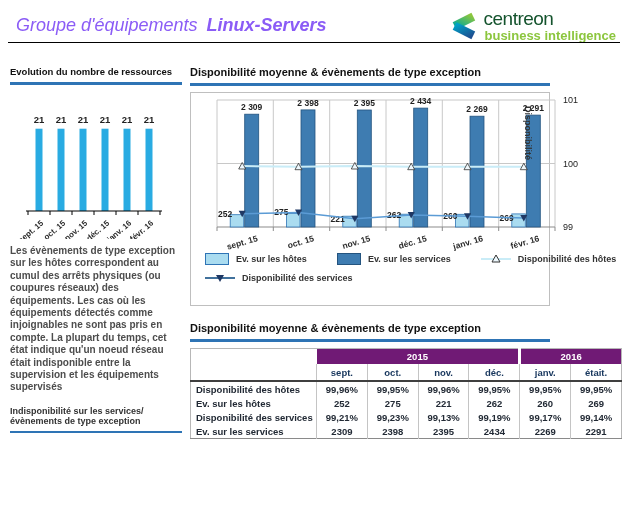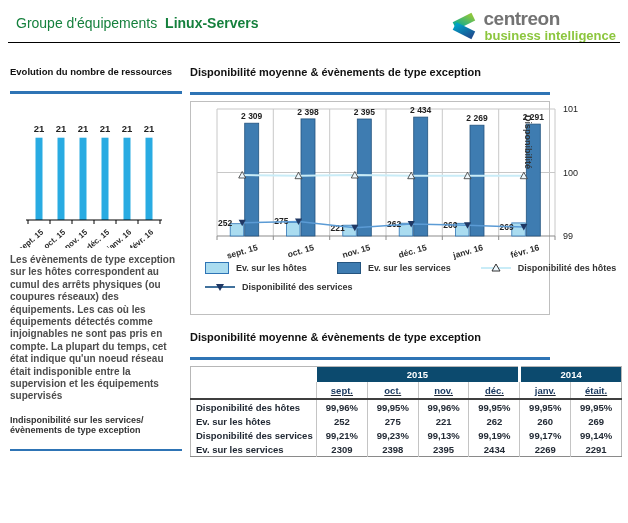--- a/index.html
+++ b/index.html
@@ -2,29 +2,29 @@
 <html><head>
 <meta charset="utf-8">
 <style>
   html,body{margin:0;padding:0;}
   body{
     width:628px;height:523px;position:relative;background:#fff;
     font-family:"Liberation Sans","DejaVu Sans",sans-serif;color:#222;
     overflow:hidden;
   }
   
-  .page-title{position:absolute;left:16px;top:15px;font-size:14px;color:#15803d;}
+  .page-title{position:absolute;left:16px;top:15px;font-size:18px;color:#8b5cf6;font-style:italic;}
   .page-title b{margin-left:4px;}
   .header-rule{position:absolute;left:8px;right:8px;top:42px;border-top:1.5px solid #000;}
   .logo{position:absolute;right:12px;top:9px;display:flex;align-items:center;gap:6px;}
   .logo-text{display:flex;flex-direction:column;line-height:1;}
-  .logo-brand{font-size:19px;font-weight:bold;color:#737373;letter-spacing:-0.5px;}
+  .logo-brand{font-size:19px;font-weight:normal;color:#14532d;letter-spacing:-0.5px;}
   .logo-tagline{font-size:13px;font-weight:bold;color:#8cc63e;margin-top:1px;padding-left:1px;}
   
-  .blue-title{margin:0;border-bottom:3px solid #2e74b5;padding-bottom:14px;color:#111;}
+  .blue-title{margin:0;border-bottom:3px solid #2e74b5;padding-bottom:5px;color:#111;}
   .side-title{font-size:9.5px;font-weight:bold;}
   .side-h{font-size:9px;font-weight:bold;color:#333;border-bottom:2.5px solid #2e74b5;}
   .main-h{font-size:11px;font-weight:bold;}
   
   .sidebar{position:absolute;left:10px;top:66px;width:172px;}
   .sidebar p{font-size:10px;font-weight:bold;color:#4d4d4d;line-height:1.24;margin:6px 0 12px;}
   #mini-chart{height:152px;margin-top:2px;}
   
   .main{position:absolute;left:190px;top:66px;width:360px;}
   .chart-box{position:relative;border:1px solid #bfbfbf;height:212px;margin-top:6px;background:#fff;}
@@ -34,26 +34,26 @@
   .legend-row{display:flex;gap:30px;margin-bottom:7px;align-items:center;}
   .legend-item{display:flex;align-items:center;gap:7px;white-space:nowrap;}
   svg text{font-family:"Liberation Sans","DejaVu Sans",sans-serif;}
   
   .tbl-wrap{margin-top:16px;}
   table{width:432px;border-collapse:collapse;table-layout:fixed;margin-top:6px;
     font-size:9.5px;font-weight:bold;color:#222a35;
     border:1px solid #b7b7b7;border-bottom:1.5px solid #8a8a8a;}
   col.lbl{width:126px;}
   th,td{padding:1px 3px;}
-  .year-row th{background:#0c4a6e;color:#fff;font-size:9.5px;padding:2px 0;}
+  .year-row th{background:#701a75;color:#fff;font-size:9.5px;padding:2px 0;}
   .year-row th.corner{background:#fff;}
   .year-row th.gap{border-left:3px solid #fff;}
   .month-row th{text-align:center;padding:2.5px 0;color:#17365d;border-left:1px solid #c4c4c4;}
   .month-row th:first-child{border-left:none;}
-  .month-row{border-bottom:2px solid #3f3f3f;text-decoration:underline;}
+  .month-row{border-bottom:2px solid #3f3f3f;}
   tbody td{text-align:center;border-left:1px solid #c4c4c4;padding:1.5px 2px;}
   tbody td.lbl{text-align:left;border-left:none;padding-left:5px;}
 </style>
 </head>
 <body>
 
 <div class="page-title">
   <span>Groupe d'équipements</span>
   <b>Linux-Servers</b>
 </div>
@@ -230,21 +230,21 @@
           <col>
           <col>
           <col>
           <col>
           <col>
         </colgroup>
       <thead>
           <tr class="year-row">
             <th class="corner"></th>
             <th colspan="4" class="">2015</th>
-            <th colspan="2" class="gap">2014</th>
+            <th colspan="2" class="gap">2016</th>
           </tr>
           <tr class="month-row">
             <th></th>
             <th>sept.</th>
             <th>oct.</th>
             <th>nov.</th>
             <th>déc.</th>
             <th>janv.</th>
             <th>était.</th>
           </tr>

